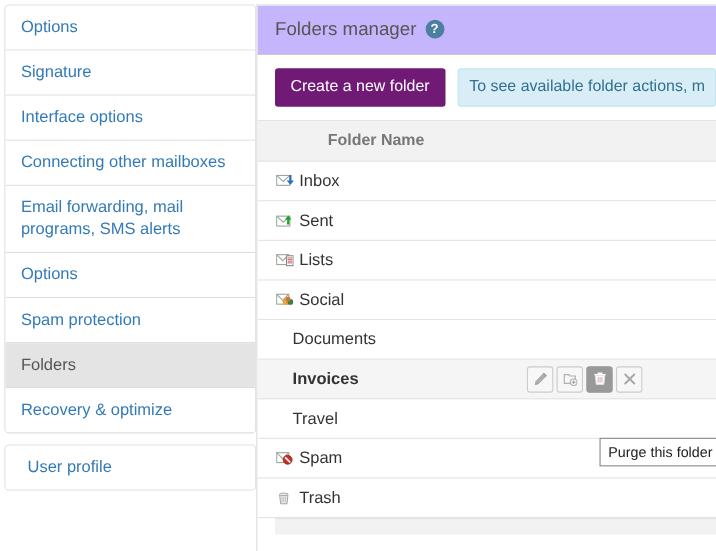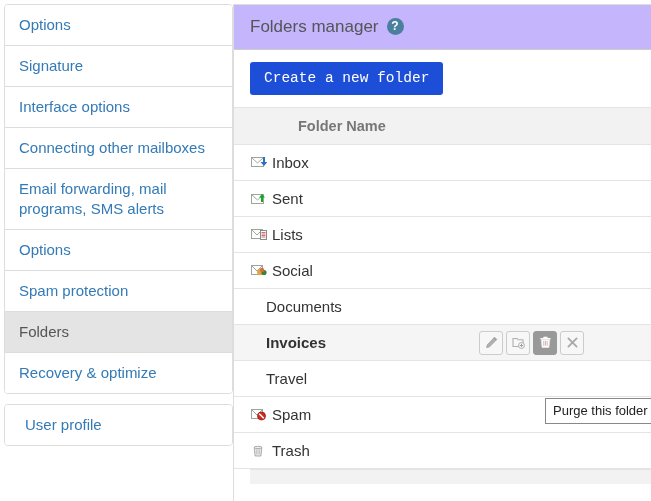--- a/index.html
+++ b/index.html
@@ -105,26 +105,26 @@
   }
 
   
   #toolbar {
     display: flex;
     align-items: stretch;
     padding: 12px 0 12px 16px;
     gap: 11px;
   }
   #create-folder-btn {
-    background: #1d4ed8;
+    background: #701a75;
     color: #ffffff;
     border: none;
     border-radius: 3px;
     font-size: 14.5px;
-    font-family: Liberation Mono, monospace;
+    font-family: Liberation Sans, sans-serif;
     padding: 8px 14px;
     cursor: pointer;
     white-space: nowrap;
     line-height: 17px;
   }
   #info-banner {
     background: #d9edf7;
     border: 1px solid #bce8f1;
     border-radius: 3px;
     color: #31708f;
@@ -258,20 +258,21 @@
 
   <section id="main">
 
     <div id="panel-heading">
       <span id="panel-title">Folders manager</span>
       <span class="help-icon">?</span>
     </div>
 
     <div id="toolbar">
       <button id="create-folder-btn">Create a new folder</button>
+      <div id="info-banner">To see available folder actions, m</div>
     </div>
 
     <table id="folders-table">
       <thead>
         <tr>
           <th>Folder Name</th>
         </tr>
       </thead>
       <tbody>
 

